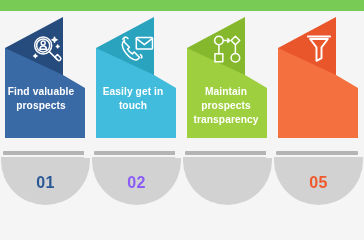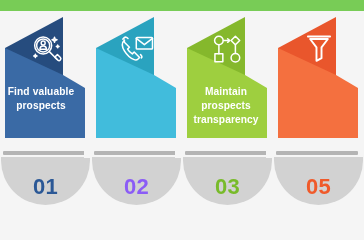--- a/index.html
+++ b/index.html
@@ -98,21 +98,21 @@
   .gap-0 { left: 84px; }
   .gap-1 { left: 175px; }
   .gap-2 { left: 266px; }
 
   .num {
     position: absolute;
     left: 1px;
     top: 163px;
     width: 89px;
     text-align: center;
-    font-size: 22px;
+    font-size: 16px;
     font-weight: bold;
     letter-spacing: 0.3px;
   }
 </style>
 </head>
 <body style="background: rgb(245, 245, 245);">
 
 <div id="infographic" style="background: rgb(245, 245, 245);">
 
   <div class="top-stripe" style="background: rgb(120, 204, 86);"></div>
@@ -155,20 +155,21 @@
       <svg width="36" height="34" viewBox="0 0 50 46">
         <g fill="none" stroke="#ffffff" stroke-width="2.1" stroke-linecap="round" stroke-linejoin="round">
           <path d="M7.5 10.5c-3.6 3.6-3.6 9.3 0 15.2 3.6 5.9 8.6 10.4 13.6 12.1 2.3 0.8 4.1 0.3 5.4-1l2.1-2.1-7.5-7.5-2.6 2.6c-2.6-1.5-5-3.9-6.6-6.6l2.6-2.6-7-7z"></path>
           <path d="M12.5 8.3c-1.9-1.9-3.8-2.3-5-1.1L5.4 9.3"></path>
           <path d="M31 35.6c1.2-1.2 0.8-3.1-1.1-5"></path>
           <rect x="24" y="7" width="22.5" height="16" rx="1.2"></rect>
           <polyline points="24,8.2 35.2,17 46.5,8.2"></polyline>
         </g>
       </svg>
     </div>
+    <div class="label">Easily get in touch</div>
     <div class="base" style="background: rgb(210, 210, 210);"></div>
     <div class="num" style="color: #8b5cf6;">02</div>
   </div>
 
   <div class="stage stage-2">
     <div class="banner-wrap">
       <svg class="banner-svg" width="91" height="138" viewBox="0 0 91 138">
         <polygon points="5,37 63,6 63,64 5,64" fill="#85b82c"></polygon>
         <polygon points="5,37 63,64 85,77 85,127 5,127" fill="#9ecf3f"></polygon>
       </svg>
@@ -182,21 +183,20 @@
           <circle cx="34" cy="34.5" r="6"></circle>
           <line x1="17.4" y1="10.5" x2="26" y2="10.5"></line>
           <polyline points="23.2,8 26,10.5 23.2,13"></polyline>
           <line x1="11" y1="16.8" x2="11" y2="29"></line>
           <line x1="34" y1="16.8" x2="34" y2="28.3"></line>
         </g>
       </svg>
     </div>
     <div class="label">Maintain prospects transparency</div>
     <div class="base" style="background: rgb(210, 210, 210);"></div>
-    <div class="num" style="color: rgb(120, 187, 42);">03</div>
   </div>
 
   <div class="stage stage-3">
     <div class="banner-wrap">
       <svg class="banner-svg" width="91" height="138" viewBox="0 0 91 138">
         <polygon points="5,37 63,6 63,64 5,64" fill="#e9562c"></polygon>
         <polygon points="5,37 63,64 85,77 85,127 5,127" fill="#f4703f"></polygon>
       </svg>
     </div>
     <div class="icon-holder">

